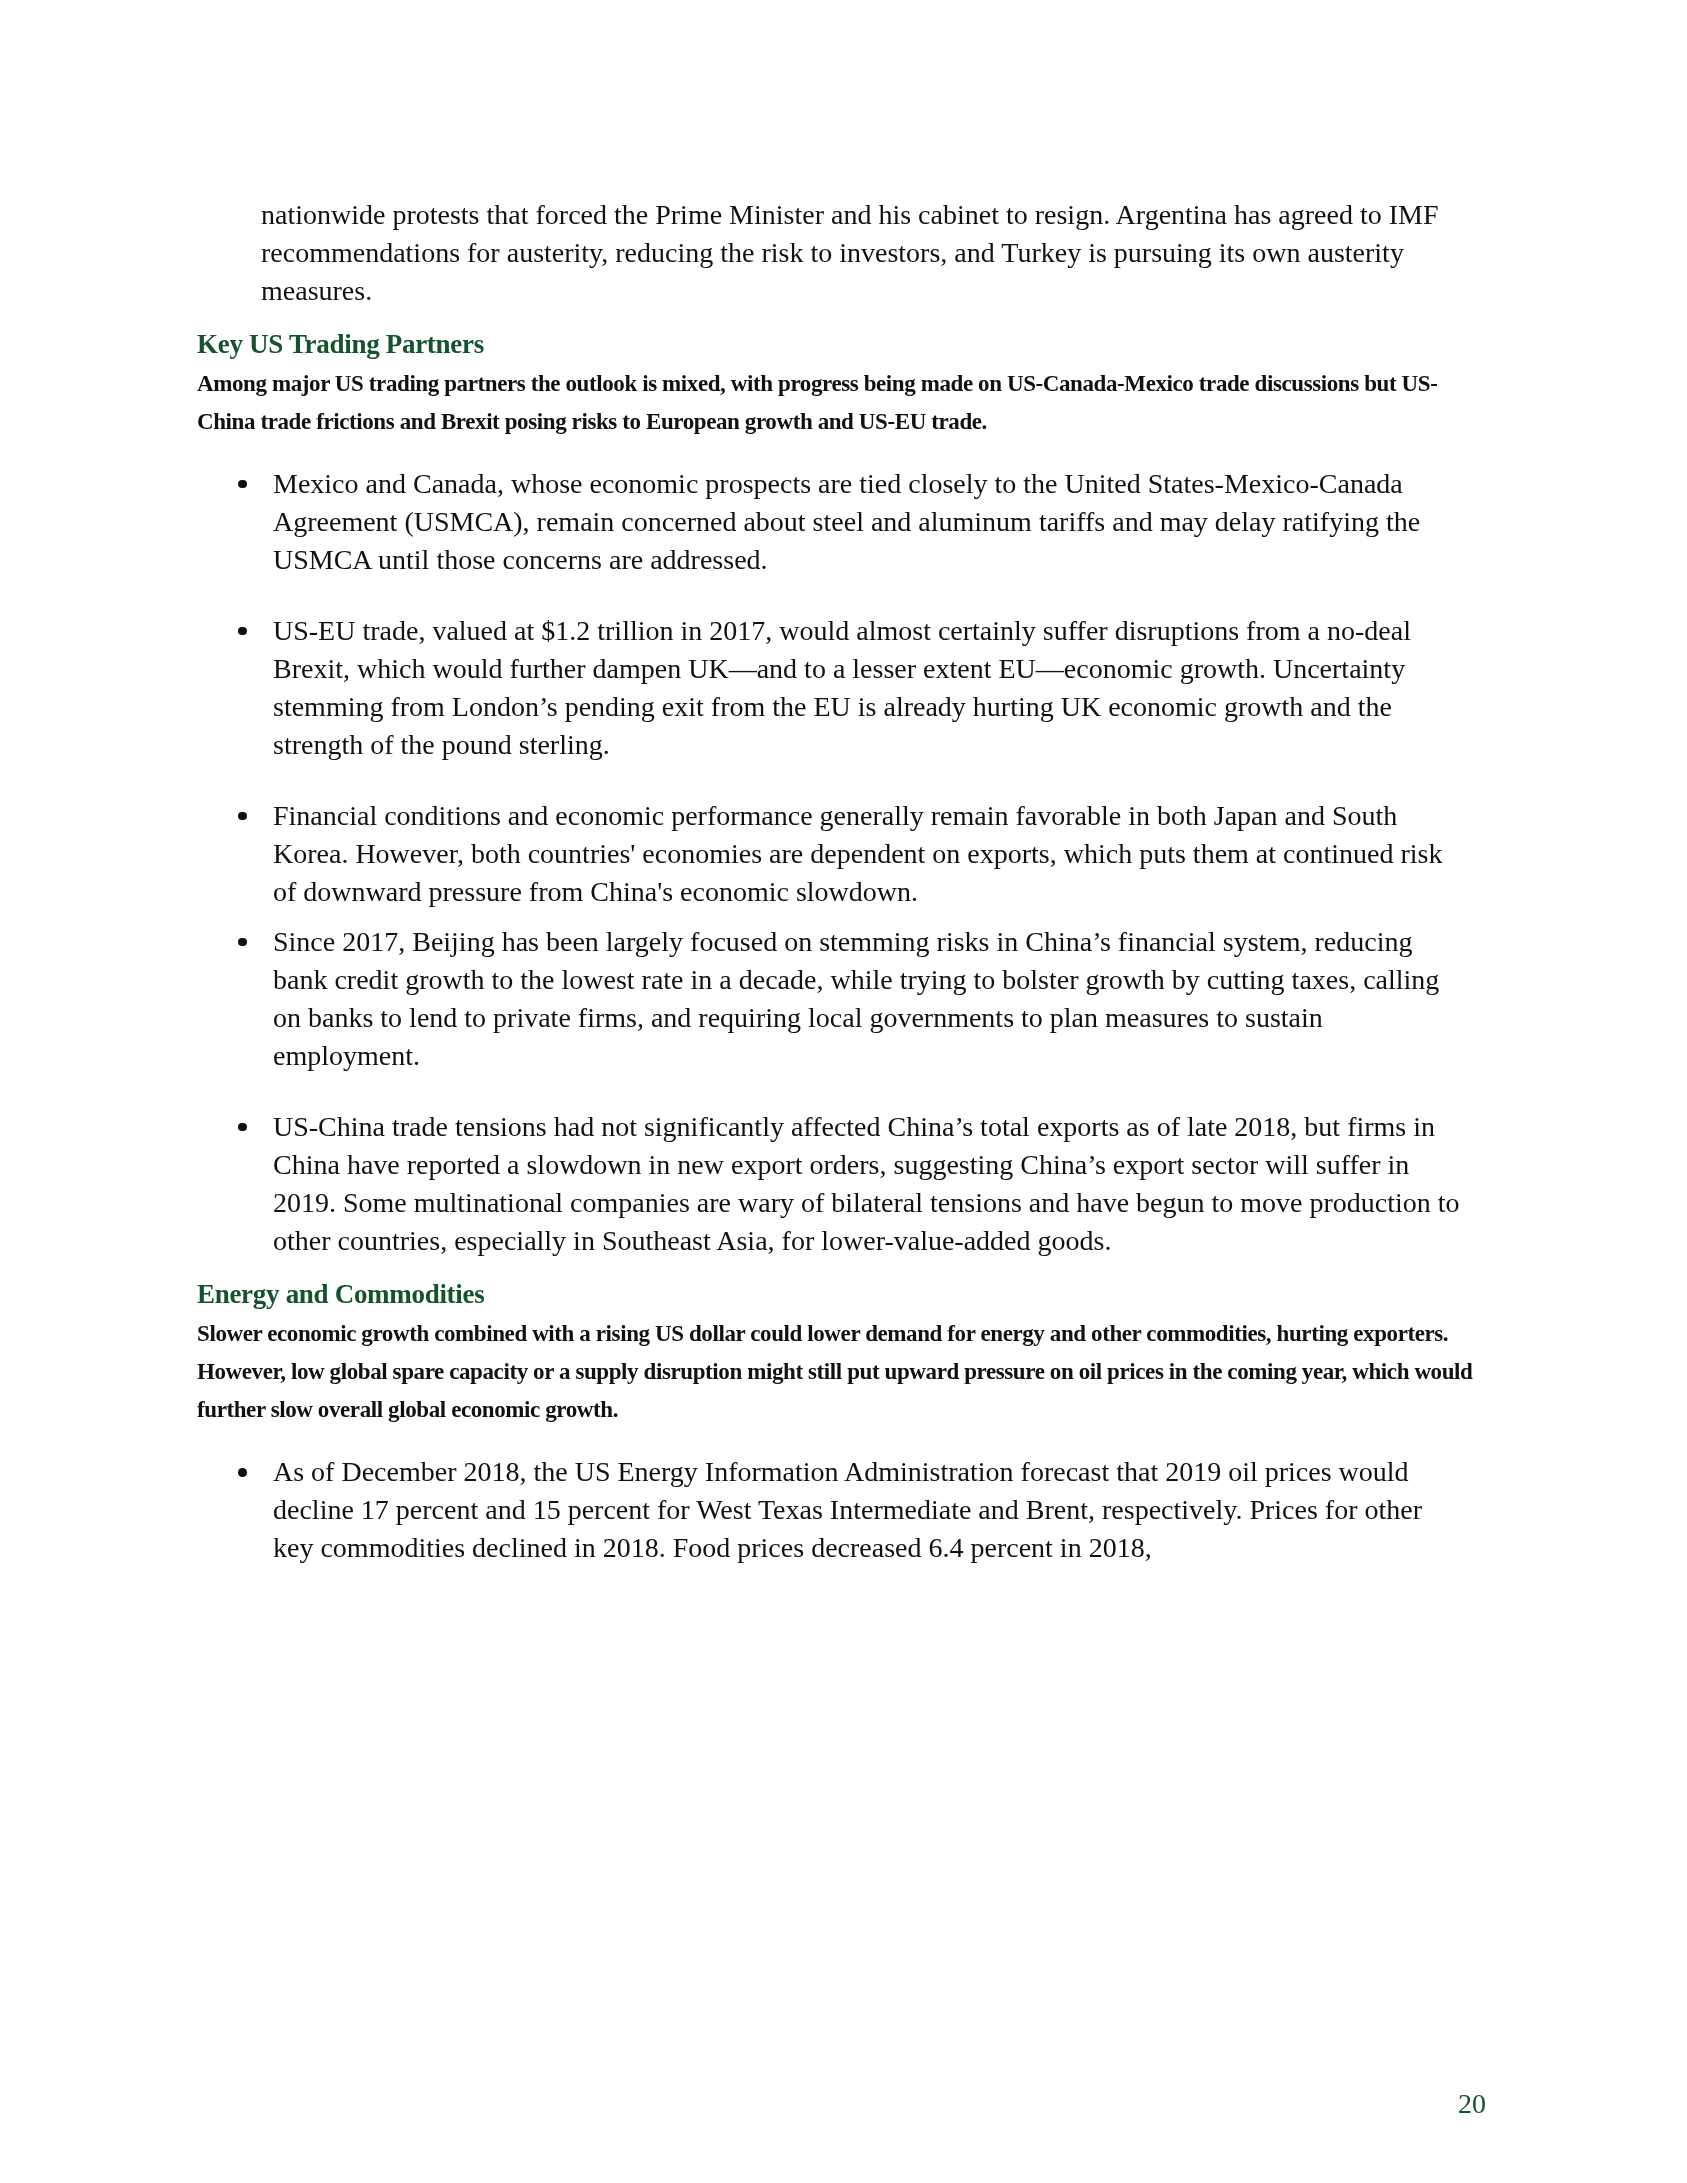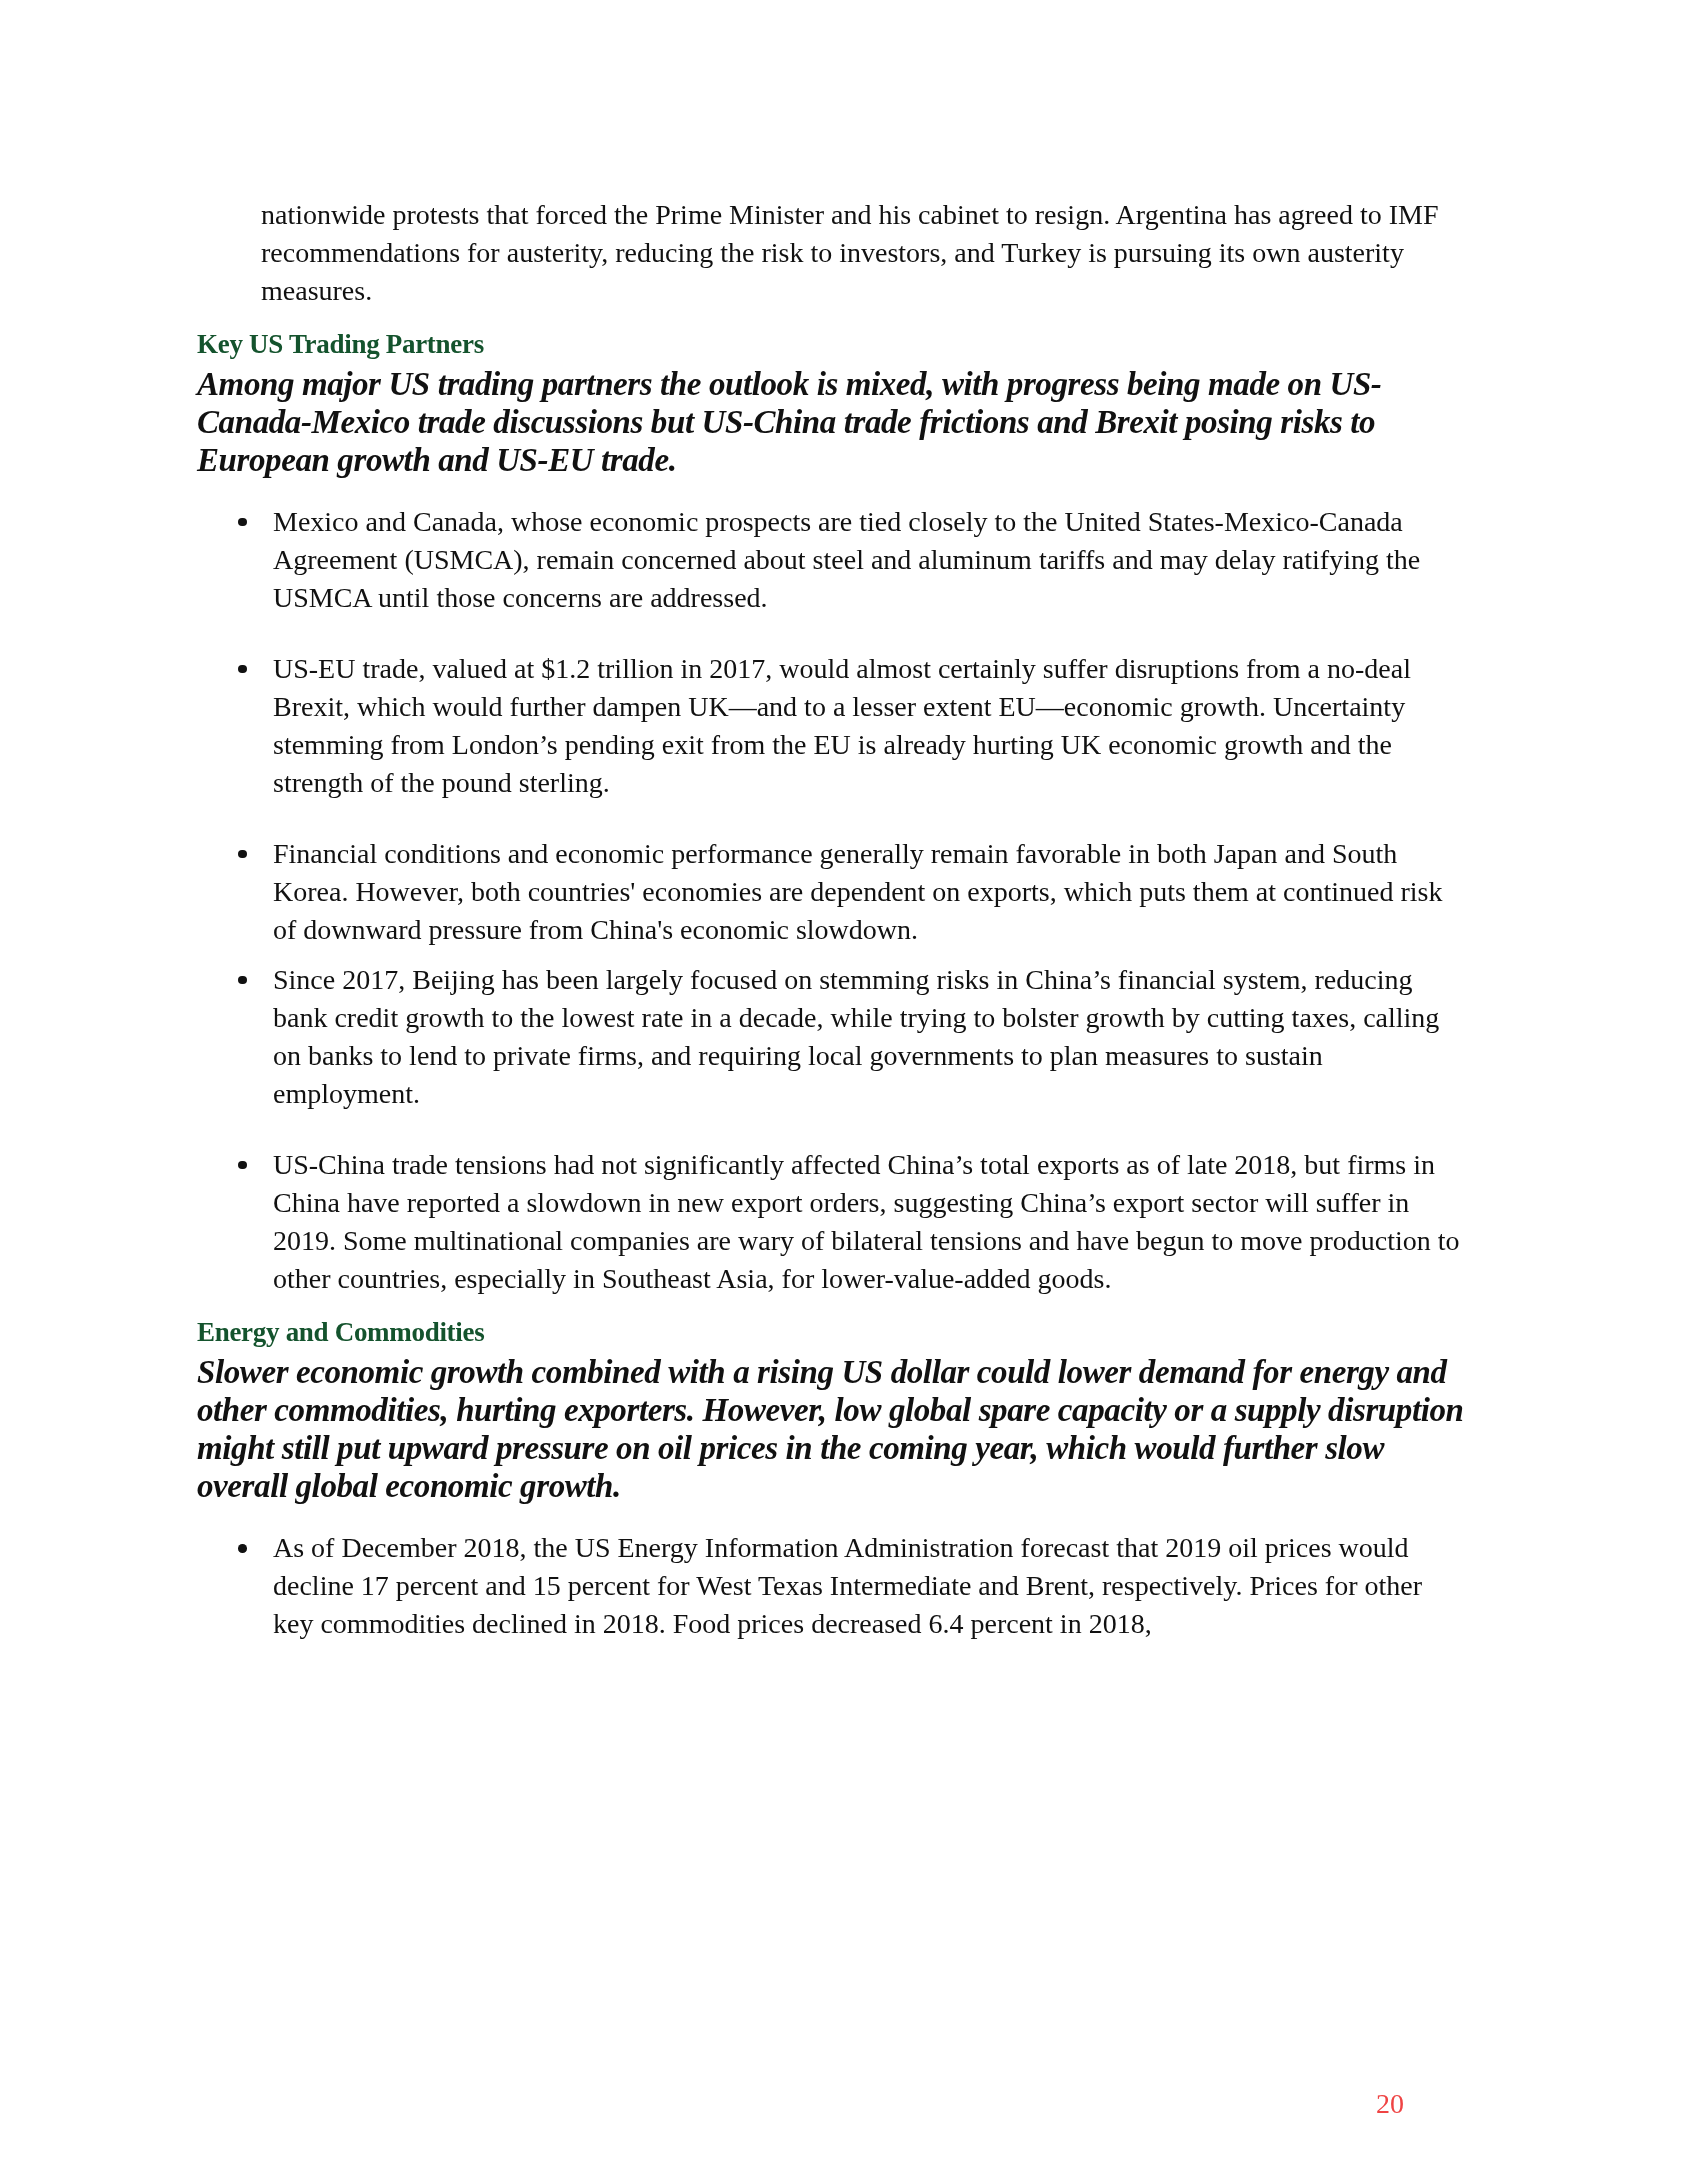--- a/index.html
+++ b/index.html
@@ -9,32 +9,32 @@
     font-family: "Liberation Serif", "DejaVu Serif", serif;
     color: #111111; font-size: 28px; line-height: 38px;
   }
   .cont { margin: 0 0 0 64px; }
   h2 {
     font-family: "Liberation Serif", serif;
     color: #14532d; font-weight: bold; font-size: 27px; line-height: 38px;
     margin: 14.6px 0 2.6px 0; letter-spacing: -0.3px;
   }
   .lead {
-    font-weight: bold; font-style: italic; font-size: 33px; line-height: 38px;
+    font-weight: bold; font-size: 23px; line-height: 38px;
     margin: 0 0 24px 0; letter-spacing: -0.4px;
   }
   ul { list-style: none; margin: 12px; padding: 0; }
   li { position: relative; padding-left: 64px; margin-bottom: 33px; }
   li .dot {
     position: absolute; left: 29px; top: 14.6px; width: 8.6px; height: 8.6px;
     background: #111; border-radius: 50%;
   }
   .pnum {
-    position: absolute; left: 1376px; top: 2088px;
-    font-family: "Liberation Serif", serif; font-size: 28px; color: #ef4444;
+    position: absolute; left: 1458px; top: 2088px;
+    font-family: "Liberation Serif", serif; font-size: 28px; color: #14532d;
   }
 </style>
 </head>
 <body>
 
 <div class="page">
   <p class="cont">nationwide protests that forced the Prime Minister and his cabinet to resign.  Argentina has agreed to IMF recommendations for austerity, reducing the risk to investors, and Turkey is pursuing its own austerity measures.</p>
 
   <section>
     <h2>Key US Trading Partners</h2>

